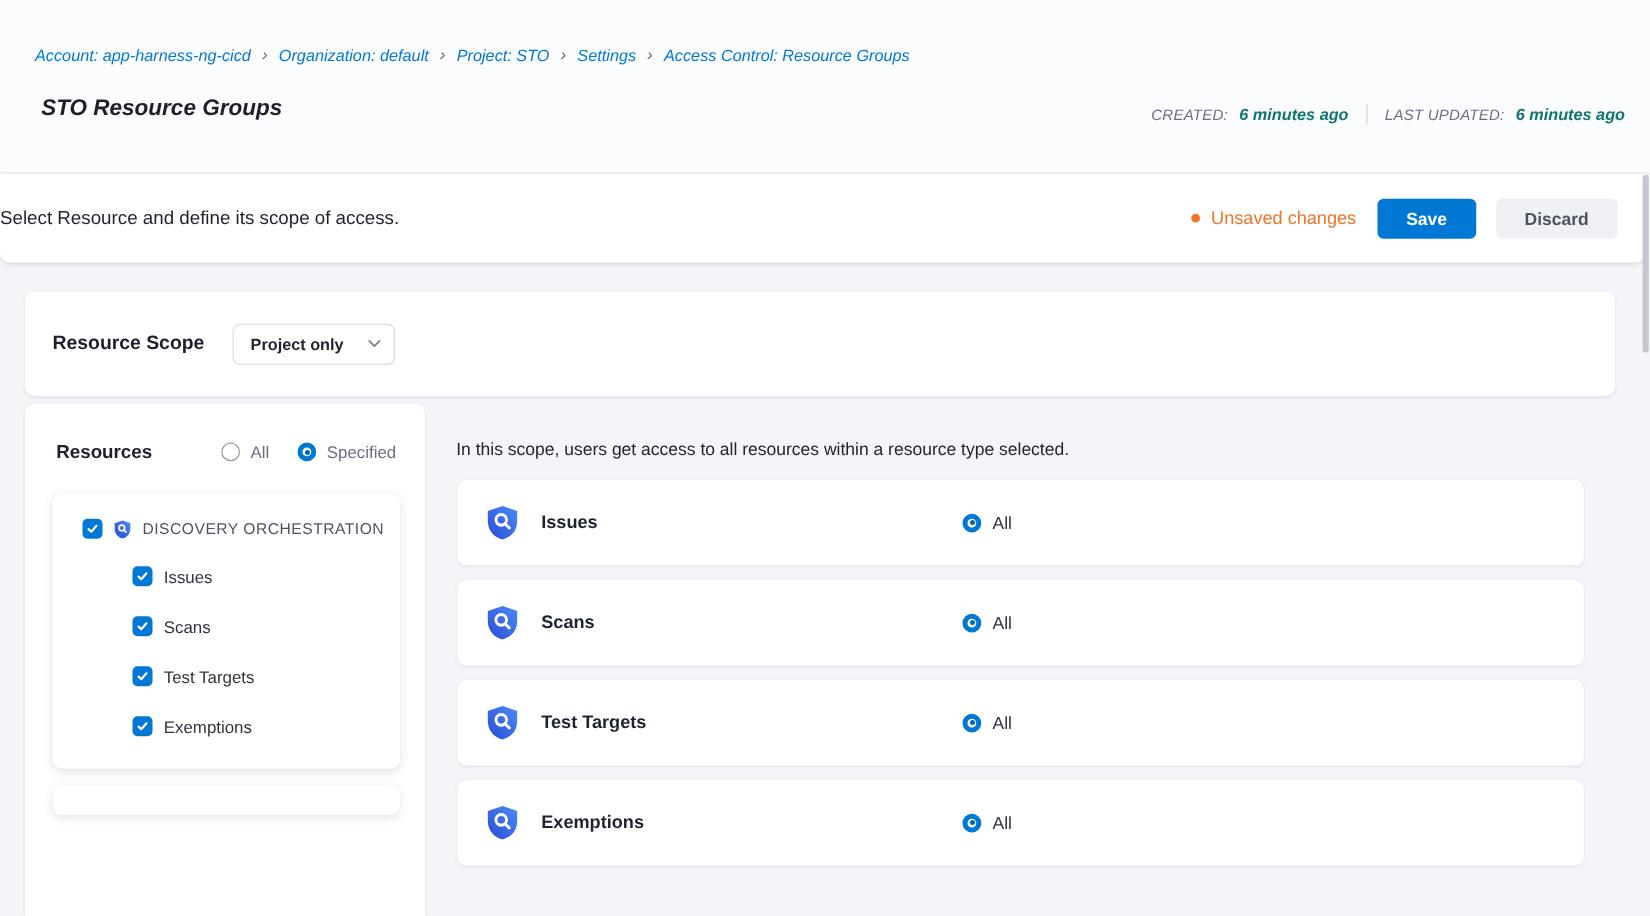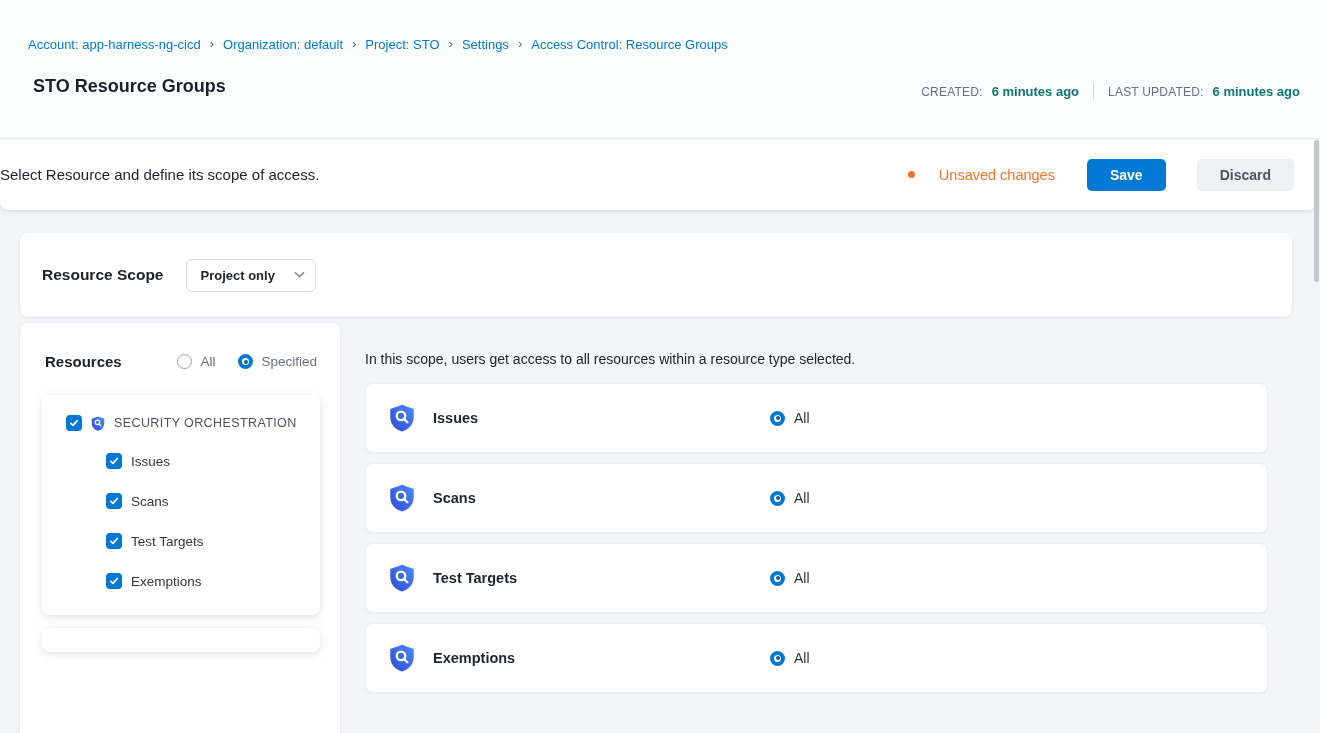--- a/index.html
+++ b/index.html
@@ -2,35 +2,35 @@
 <html style="--primary: #0278d5; --accent-orange: #ee7426; --discovery-cyan: #18a6dd; --bg-page: #f3f5f9;"><head>
 <meta charset="utf-8">
 <style>
   * { margin:0; padding:0; box-sizing:border-box; }
   html,body { background:#e9ebf1; }
   body { font-family:"Liberation Sans","DejaVu Sans",sans-serif; }
   #app { position:relative; width:1320px; height:733px; background:var(--bg-page,#f3f5f9); overflow:hidden; }
 
   
   .page-header { position:absolute; top:0; left:0; width:1320px; height:139px;
-    background:#fbfcfe; border-bottom:1px solid #e7eaf1; }
+    background:#fbfcfe; border-bottom:1px solid #e7eaf1;font-style:italic; }
   .breadcrumb { position:absolute; left:28px; top:37px; display:flex; align-items:center; gap:9px; font-size:13px; }
   .bc-link { color:var(--primary,#0278d5); cursor:pointer; white-space:nowrap; }
   .bc-sep { color:#56607a; font-size:13px; transform:translateY(-1px); }
   .page-title { position:absolute; left:33px; top:76px; font-size:18px; font-weight:700; color:#1d1f2b; }
   .header-meta { position:absolute; right:20px; top:83px; display:flex; align-items:center; gap:9px; }
   .meta-label { color:#6b6d85; font-size:12px; letter-spacing:.2px; }
   .meta-value { color:#0f766e; font-weight:700; font-size:13px; }
   .meta-divider { width:1px; height:17px; background:#d4d7e0; margin:0 5px; }
 
   
   .toolbar { position:absolute; top:139px; left:0; width:1316px; height:71px; background:#ffffff;
     border-radius:0 0 8px 8px; box-shadow:0 2px 4px rgba(40,41,61,.10); display:flex; align-items:center; }
   .toolbar-desc { font-size:15px; color:#1f222e; }
-  .toolbar-right { margin-left:auto; margin-right:22px; display:flex; align-items:center;gap:15px; }
+  .toolbar-right { margin-left:auto; margin-right:22px; display:flex; align-items:center; }
   .unsaved-dot { width:7px; height:7px; border-radius:50%; background:var(--accent-orange,#ee7426); margin-right:9px; }
   .unsaved-text { color:var(--accent-orange,#ee7426); font-size:14.5px; margin-right:17px; }
   .btn { height:32px; border:none; border-radius:5px; font-family:inherit; font-size:14px; font-weight:700; cursor:pointer; }
   .btn-save { background:var(--primary,#0278d5); color:#fff; padding:0 23px; }
   .btn-discard { background:#eef0f4; color:#4e5364; padding:0 23px; margin-left:16px; }
 
   
   .scope-panel { position:absolute; left:20px; top:233px; width:1272px; height:84px; background:#fff;
     border-radius:8px; box-shadow:0 1px 3px rgba(96,97,112,.12); display:flex; align-items:center; }
   .scope-label { margin-left:22px; font-size:15.5px; font-weight:700; color:#1d1f2b; }
@@ -161,21 +161,21 @@
                 <path d="M2.2 6.4 L4.8 8.8 L9.8 3.2" fill="none" stroke="#fff" stroke-width="2.1" stroke-linecap="round" stroke-linejoin="round"></path>
               </svg>
             </span>
             <span class="tree-icon">
               <svg viewBox="0 0 24 24" width="100%" height="100%">
                 <path d="M12 1.4 L21.4 4.7 V10.8 C21.4 17.3 17.5 21.2 12 22.8 C6.5 21.2 2.6 17.3 2.6 10.8 V4.7 Z" fill="url(#stoGrad)"></path>
                 <circle cx="11.2" cy="10.3" r="3.4" fill="none" stroke="#fff" stroke-width="1.9"></circle>
                 <line x1="13.9" y1="13.1" x2="16.3" y2="15.4" stroke="#fff" stroke-width="1.9" stroke-linecap="round"></line>
               </svg>
             </span>
-            <span class="group-label">SECURITY ORCHESTRATION</span>
+            <span class="group-label">DISCOVERY ORCHESTRATION</span>
           </div>
           <div class="tree-row child">
             <span class="checkbox checked">
               <svg viewBox="0 0 12 12" width="10" height="10">
                 <path d="M2.2 6.4 L4.8 8.8 L9.8 3.2" fill="none" stroke="#fff" stroke-width="2.1" stroke-linecap="round" stroke-linejoin="round"></path>
               </svg>
             </span>
             <span class="child-label">Issues</span>
           </div>
           <div class="tree-row child">

